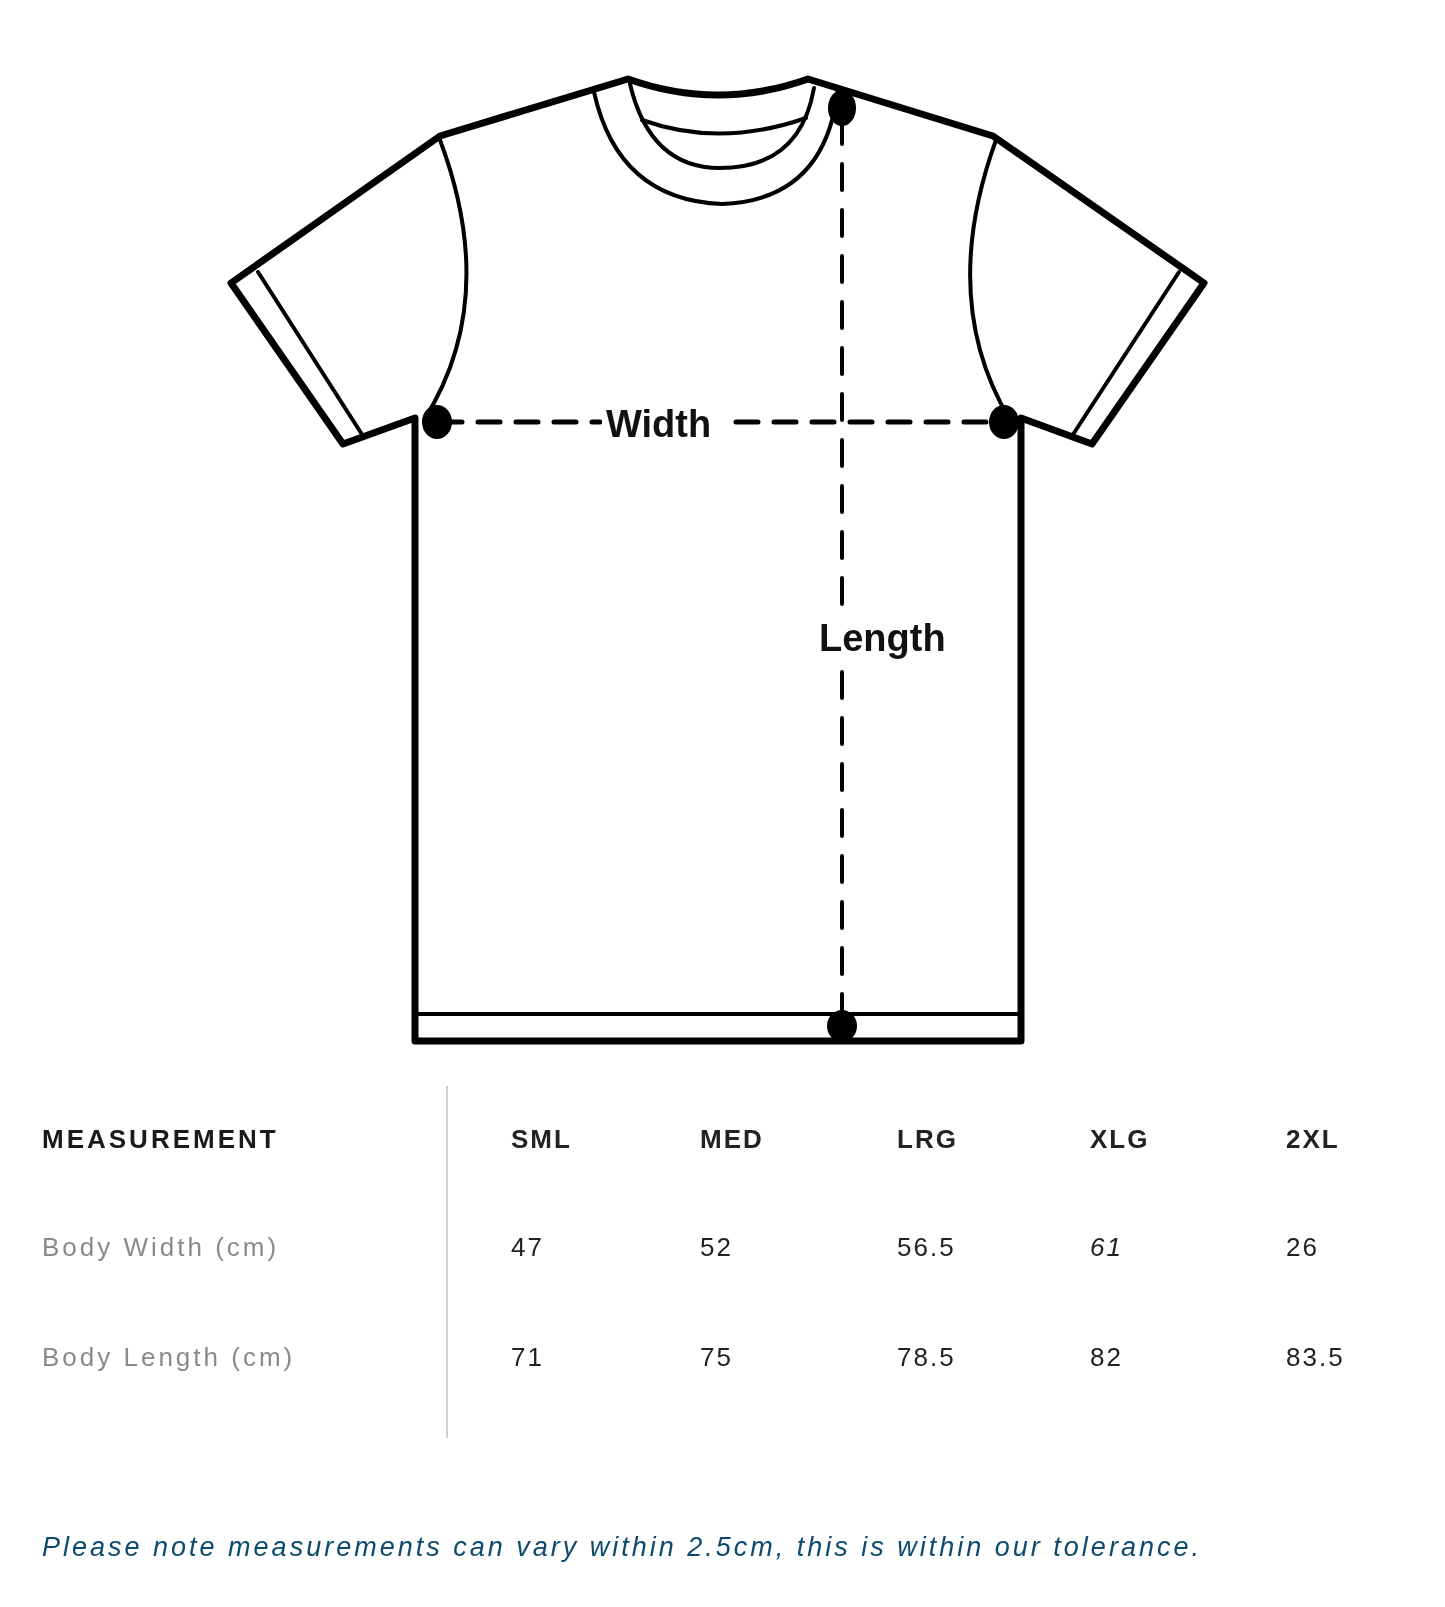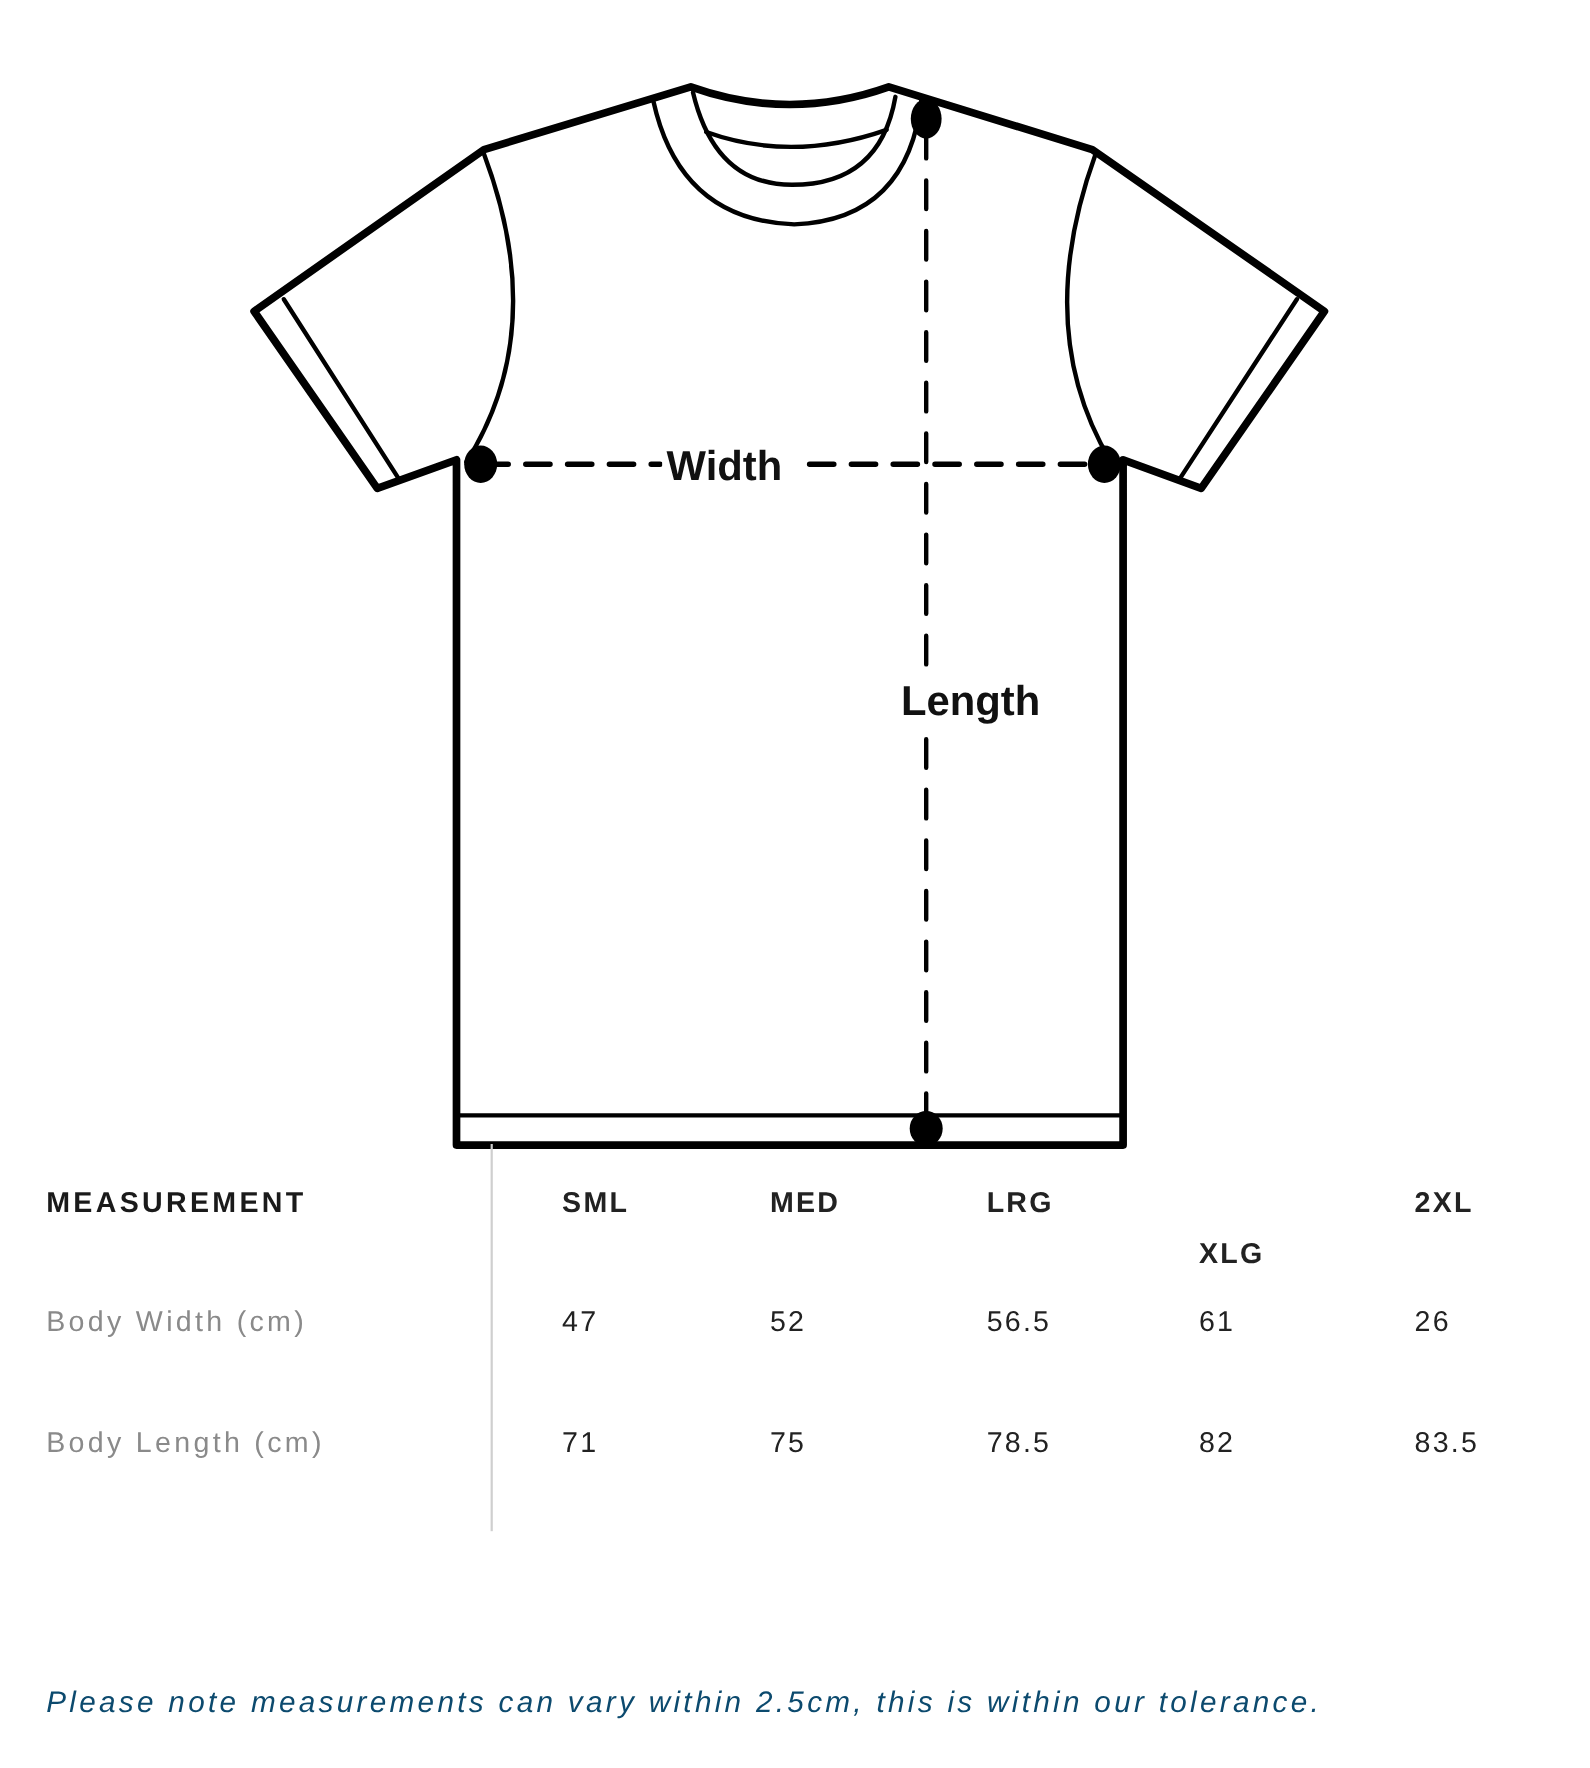--- a/index.html
+++ b/index.html
@@ -2,21 +2,21 @@
 <html><head>
 <meta charset="utf-8">
 <style>
   html, body { margin:0; padding:0; background:#ffffff; }
   body { width:1445px; height:1607px; position:relative; overflow:hidden; font-family:"Liberation Sans", sans-serif; }
   .diagram { position:absolute; left:0; top:0; width:1267px; height:1060px; }
   .diagram svg { position:absolute; left:0; top:0; }
   .lbl { position:absolute; font-family:"Liberation Sans", sans-serif; font-weight:bold; color:#111; font-size:38px; background:#fff; line-height:40px; padding:0 4px; }
   .lbl-width { left:602px; top:404px; }
   .lbl-length { left:770px; top:618px;margin-left:45px; }
-  .table-wrap { position:absolute; left:0; top:1040px; width:1445px; height:360px; }
+  .table-wrap { position:absolute; left:0; top:1086px; width:1445px; height:360px; }
   .divider { position:absolute; left:446px; top:0; width:2px; height:352px; background:#cfcfcf; }
   .cell { position:absolute; font-size:26px; letter-spacing:3px; line-height:30px; }
   .hdr { font-weight:bold; color:#1a1a1a; }
   .rowlbl { color:#8a8a8a; letter-spacing:3px; }
   .val { color:#222; text-align:left; width:140px; letter-spacing:2px; }
   .note { position:absolute; left:42px; top:1532px; font-size:27px; font-style:italic; color:#0c4a6e; letter-spacing:3px; }
 </style>
 </head>
 <body>
 
@@ -55,28 +55,28 @@
   <span class="lbl lbl-length">Length</span>
 </div>
 
 <div class="table-wrap">
   <div class="divider"></div>
 
   <span class="cell hdr" style="left:42px;top:38px;">MEASUREMENT</span>
   <span class="cell hdr val" style="left:511px;top:38px;">SML</span>
   <span class="cell hdr val" style="left:700px;top:38px;">MED</span>
   <span class="cell hdr val" style="left:897px;top:38px;">LRG</span>
-  <span class="cell hdr val" style="left:1090px;top:38px;margin-top:46px;">XLG</span>
+  <span class="cell hdr val" style="left:1090px;top:38px;">XLG</span>
   <span class="cell hdr val" style="left:1286px;top:38px;">2XL</span>
 
   <span class="cell rowlbl" style="left:42px;top:146px;">Body Width (cm)</span>
   <span class="cell val" style="left:511px;top:146px;">47</span>
   <span class="cell val" style="left:700px;top:146px;">52</span>
   <span class="cell val" style="left:897px;top:146px;">56.5</span>
-  <span class="cell val" style="left:1090px;top:146px;">61</span>
+  <span class="cell val" style="left:1090px;top:146px;font-style:italic;">61</span>
   <span class="cell val" style="left:1286px;top:146px;">26</span>
 
   <span class="cell rowlbl" style="left:42px;top:256px;">Body Length (cm)</span>
   <span class="cell val" style="left:511px;top:256px;">71</span>
   <span class="cell val" style="left:700px;top:256px;">75</span>
   <span class="cell val" style="left:897px;top:256px;">78.5</span>
   <span class="cell val" style="left:1090px;top:256px;">82</span>
   <span class="cell val" style="left:1286px;top:256px;">83.5</span>
 </div>
 

